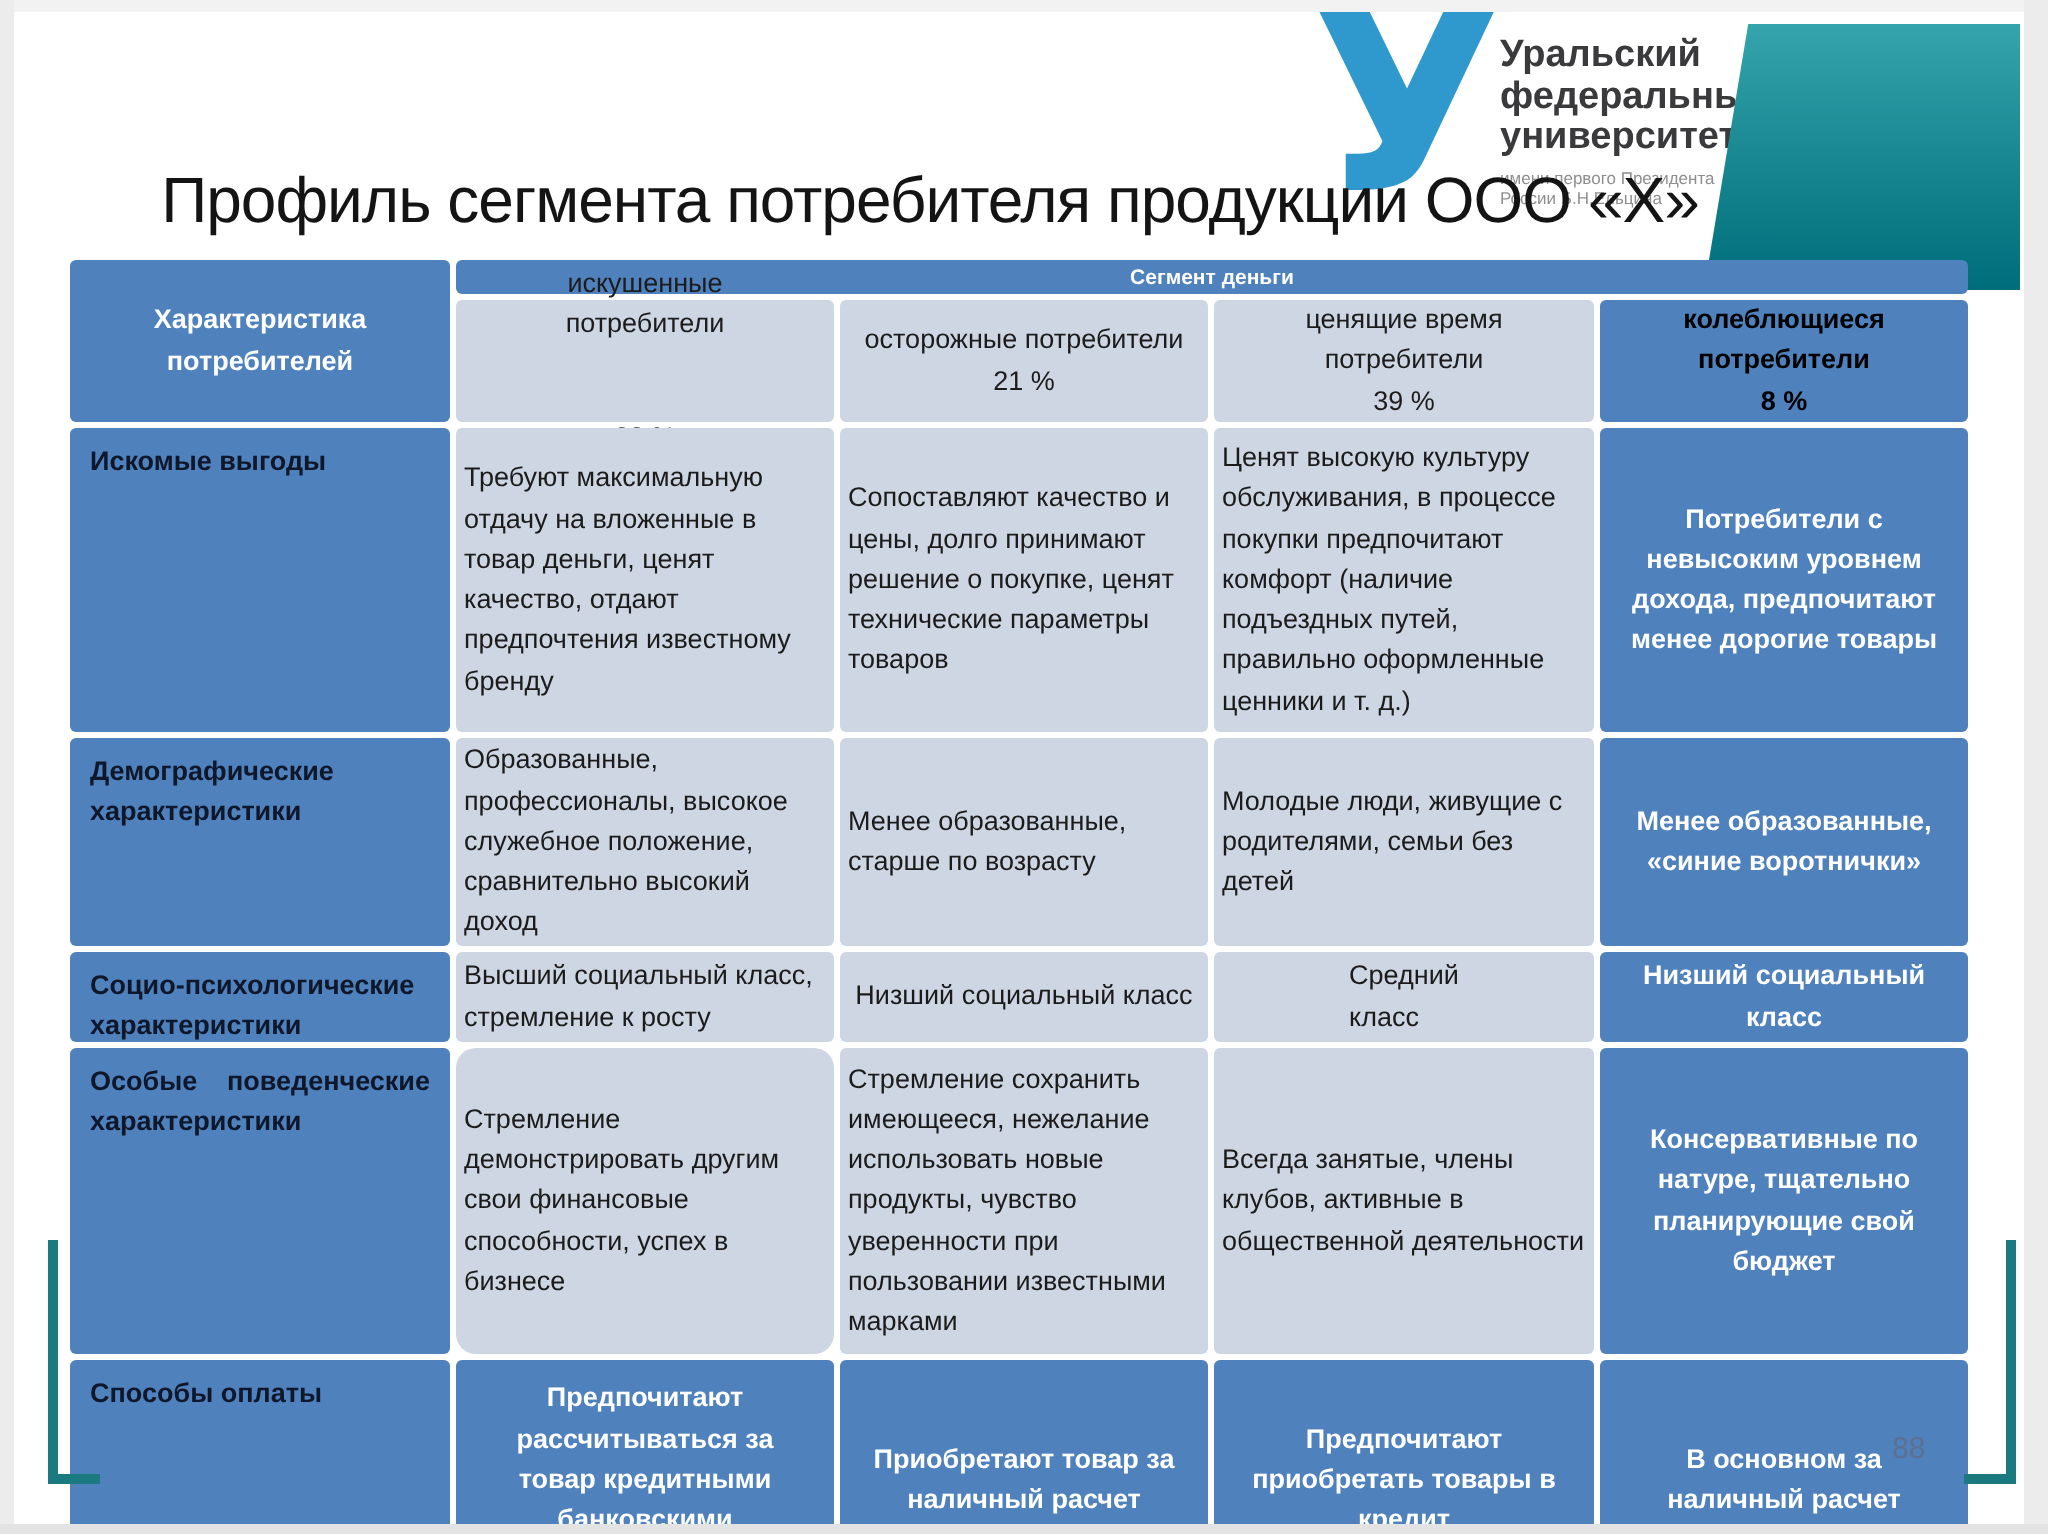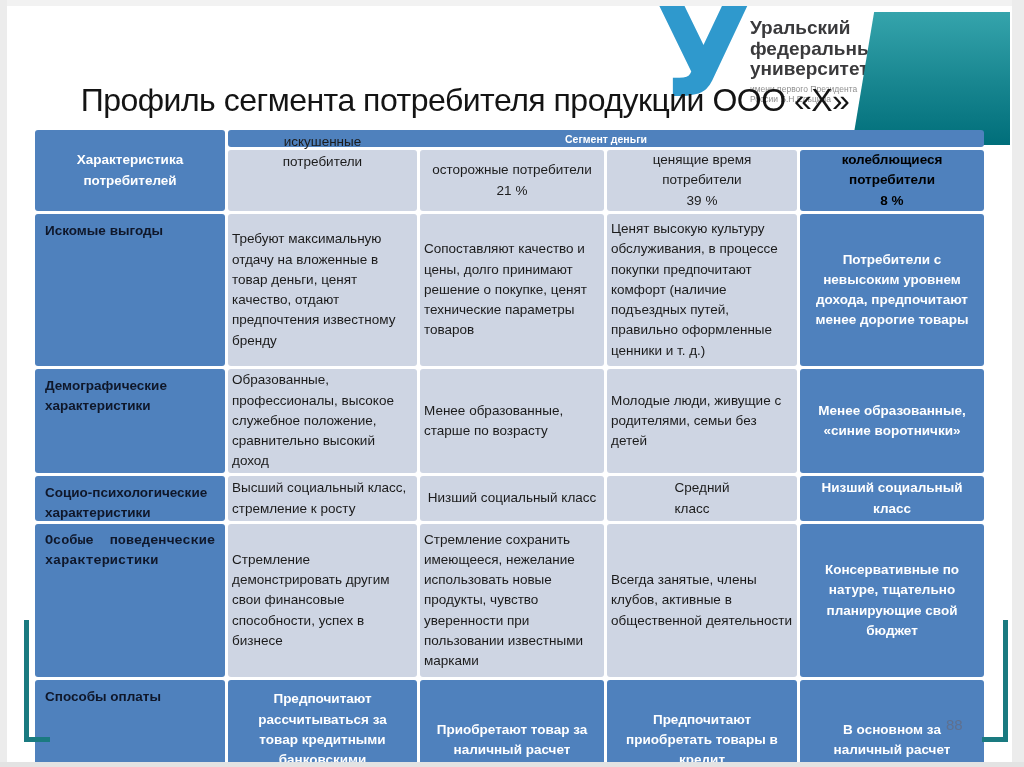--- a/index.html
+++ b/index.html
@@ -125,22 +125,22 @@
       <div class="cell light-cell" style="grid-area: 4 / 2;">Образованные, профессионалы, высокое служебное положение, сравнительно высокий доход</div>
       <div class="cell light-cell" style="grid-area: 4 / 4;">Молодые люди, живущие с родителями, семьи без детей</div>
       <div class="cell light-cell" style="grid-area: 4 / 3;">Менее образованные, старше по возрасту</div>
       <div class="cell blue-cell" style="grid-area: 4 / 5;">Менее образованные, «синие воротнички»</div>
       <div class="cell label-cell" style="grid-area: 5 / 1;">Социо-психологические характеристики</div>
       <div class="cell light-cell" style="grid-area: 5 / 2;">Высший социальный класс, стремление к росту</div>
       <div class="cell light-cell" style="grid-area: 5 / 3;">Низший социальный класс</div>
       <div class="cell light-cell" style="grid-area: 5 / 4;">Средний
 класс</div>
       <div class="cell blue-cell" style="grid-area: 5 / 5;">Низший социальный класс</div>
-      <div class="cell label-cell" style="grid-area: 6 / 1; font-family: Liberation Mono, monospace;">Особые поведенческие характеристики</div>
-      <div class="cell light-cell" style="grid-area: 6 / 2;">Стремление демонстрировать другим свои финансовые способности, успех в бизнесе</div>
+      <div class="cell label-cell" style="grid-area: 6 / 1;">Особые поведенческие характеристики</div>
+      <div class="cell light-cell" style="grid-area: 6 / 2; border-radius: 10px;">Стремление демонстрировать другим свои финансовые способности, успех в бизнесе</div>
       <div class="cell light-cell" style="grid-area: 6 / 3;">Стремление сохранить имеющееся, нежелание использовать новые продукты, чувство уверенности при пользовании известными марками</div>
       <div class="cell light-cell" style="grid-area: 6 / 4;">Всегда занятые, члены клубов, активные в общественной деятельности</div>
       <div class="cell blue-cell" style="grid-area: 6 / 5;">Консервативные по натуре, тщательно планирующие свой бюджет</div>
       <div class="cell label-cell" style="grid-area: 7 / 1;">Способы оплаты</div>
       <div class="cell blue-cell" style="grid-area: 7 / 2;">Предпочитают рассчитываться за товар кредитными банковскими карточками</div>
       <div class="cell blue-cell" style="grid-area: 7 / 3;">Приобретают товар за наличный расчет</div>
       <div class="cell blue-cell" style="grid-area: 7 / 4;">Предпочитают приобретать товары в кредит</div>
       <div class="cell blue-cell" style="grid-area: 7 / 5;">В основном за наличный расчет</div>
     </div>
 

